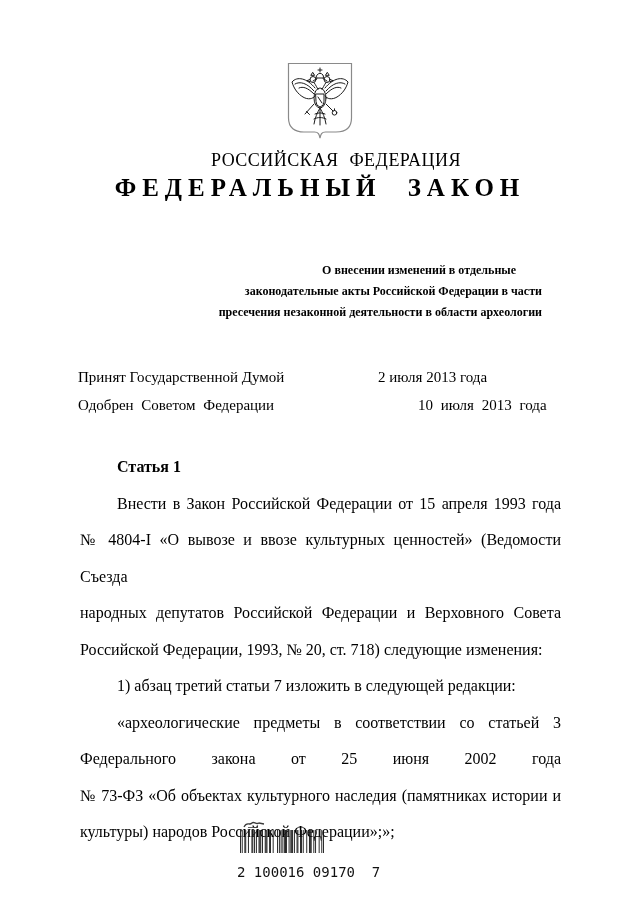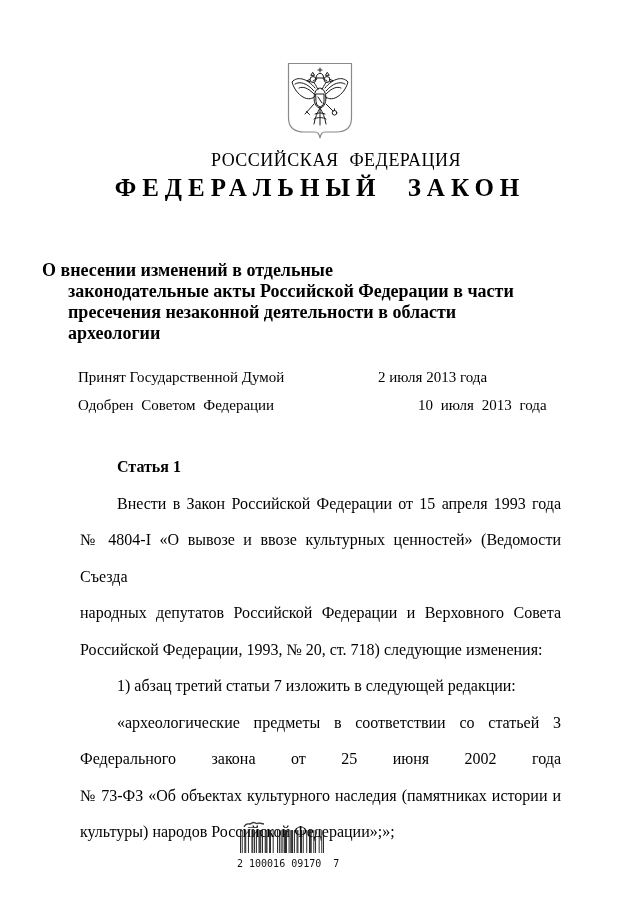--- a/index.html
+++ b/index.html
@@ -21,22 +21,22 @@
     text-align:center;font-size:18px;line-height:18px;
     letter-spacing:0.5px;word-spacing:6px;font-weight:500;
   }
   .lawtype{
     position:absolute;top:175px;left:0;width:100%;
     text-align:center;font-size:25px;line-height:26px;font-weight:bold;
     letter-spacing:6px;word-spacing:14px;
   }
   
   .title{
-    position:absolute;top:260px;left:68px;width:482px;
-    text-align:left;font-weight:bold;font-size:18px;line-height:21px;
+    position:absolute;top:260px;left:60px;width:482px;
+    text-align:right;font-weight:bold;font-size:12px;line-height:21px;
   }
   .title .t1{position:relative;left:-26px;}
   
   .adoption{position:absolute;top:369px;left:78px;right:60px;font-size:15px;}
   .arow{display:flex;height:28px;line-height:17px;}
   .alabel{flex:0 0 300px;}
   .adate{flex:1;}
   .wide{word-spacing:4px;gap:40px;}
   
   .bodytext{
@@ -45,23 +45,23 @@
   }
   .bline{min-height:36.5px;}
   .ind{text-indent:37px;}
   .bold{font-weight:bold;}
   .j{text-align:justify;text-align-last:justify;}
   
   .barcode{position:absolute;left:237px;top:819px;width:100px;}
   .inkmark{display:block;margin-left:6px;height:11px;}
   .bars{display:block;margin-left:3px;width:84px;height:23px;}
   .bdigits{
-    margin-top:5px;
+    margin-top:14px;
     font-family:"DejaVu Sans Mono", monospace;
-    font-size:10px;line-height:11px;letter-spacing:0px;
+    font-size:14px;line-height:11px;letter-spacing:0px;
     white-space:pre;
     color:#111;
   }
 </style>
 </head>
 <body>
 
 <div class="page">
 
   <div class="coa">

